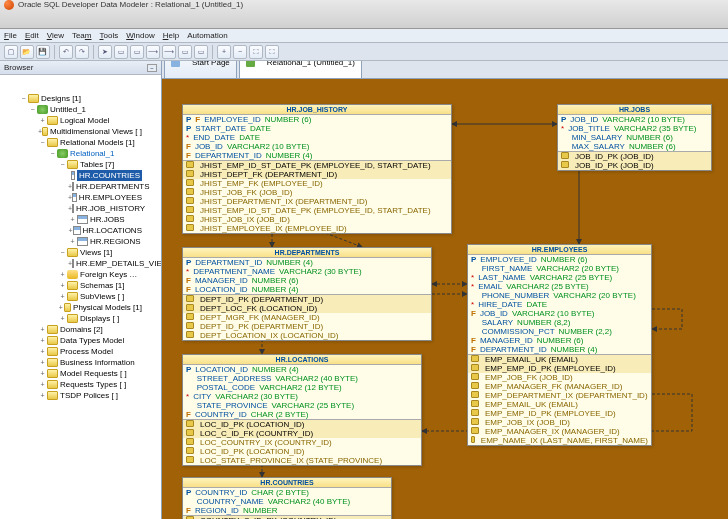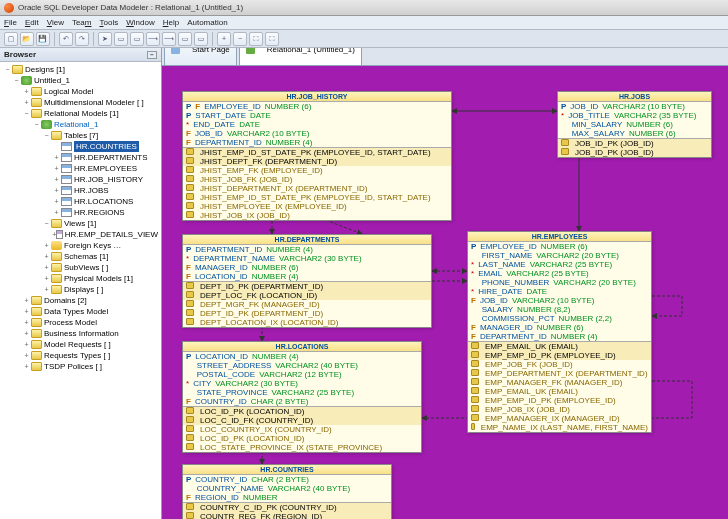--- a/index.html
+++ b/index.html
@@ -1,46 +1,46 @@
 <!DOCTYPE html>
 <html><head>
 <meta charset="utf-8">
 <style>
 *{box-sizing:border-box;margin:0;padding:0;font-family:Tahoma,Arial,sans-serif;font-size:8px}
 body{background:#dde4ed;width:728px;height:519px;overflow:hidden;display:flex;flex-direction:column}
-.titlebar{background:linear-gradient(#e8e8e8,#d0d0d0);height:16px;display:flex;align-items:center;padding:0 4px;border-bottom:1px solid #999;font-size:8px;color:#333}
+.titlebar{background:linear-gradient(#e8e8e8,#d0d0d0);height:29px;display:flex;padding:0 4px;border-bottom:1px solid #999;font-size:8px;color:#333}
 .orb{width:10px;height:10px;border-radius:50%;background:radial-gradient(circle at 30% 30%,#ff8844,#cc4400);margin-right:4px}
 .menubar{background:#e8eef6;height:14px;display:flex;align-items:center;padding:4px 4px;border-bottom:1px solid #b0b8c4;gap:8px}
 .menubar span{color:#222;font-size:8px;cursor:default}
 .menubar span u{text-decoration:underline}
 .toolbar{background:#dde4ed;height:18px;display:flex;align-items:center;padding:0 4px;border-bottom:1px solid #b0b8c4;gap:2px}
 .tbtn{width:14px;height:14px;background:linear-gradient(#fafcff,#e4ecf6);border:1px solid #b0b8c4;border-radius:2px;display:inline-flex;align-items:center;justify-content:center;font-size:7px;color:#557}
 .tsep{width:1px;height:14px;background:#b0b8c4;margin:0 2px}
 .main{flex:1;display:flex;overflow:hidden}
 .sidebar{width:162px;background:#fff;border-right:1px solid #8fa2bc;display:flex;flex-direction:column}
-.side-header{background:linear-gradient(#e8eef6,#d5deec);border-bottom:1px solid #b0b8c4;padding:2px 4px;font-size:8px;font-weight:bold;color:#222;display:flex;justify-content:space-between;align-items:center}
+.side-header{background:linear-gradient(#e8eef6,#d5deec);border-bottom:1px solid #b0b8c4;padding:2px 4px;font-size:8px;font-weight:normal;color:#222;display:flex;justify-content:space-between;align-items:center}
 .squash{display:inline-block;width:10px;height:8px;background:#e4ecf6;border:1px solid #999;font-size:6px;line-height:6px;text-align:center}
-.tree{flex:1;overflow:auto;padding:2px}
+.tree{flex:1;overflow:auto;padding:18px}
 .tnode{white-space:nowrap;padding:0 1px;line-height:11px;font-size:8px;color:#000;display:flex;align-items:center}
 .tnode .twist{width:9px;text-align:center;color:#666;font-size:7px}
 .tnode .ticon{width:11px;height:9px;display:inline-block;margin-right:2px}
 .tnode .ticon.folder{background:linear-gradient(#fff2a8,#e8c848);border:1px solid #c8a020;border-radius:1px}
 .tnode .ticon.db{background:radial-gradient(circle,#88cc66,#449922);border-radius:2px}
 .tnode .ticon.tbl{background:#fff;border:1px solid #888;box-shadow:inset 0 3px 0 #88b3e0}
 .tnode .ticon.view{background:#fff;border:1px solid #888;box-shadow:inset 0 3px 0 #c6a8e0}
 .tnode .ticon.key{background:linear-gradient(#ffe088,#e8b820);border-radius:2px}
 .tnode.sel .lbl{background:#1e5ba8;color:#fff;padding:0 2px}
 .tnode.hot .lbl{color:#0060c0}
 .ind1{padding-left:10px}.ind2{padding-left:20px}.ind3{padding-left:30px}.ind4{padding-left:40px}.ind5{padding-left:50px}
 .content{flex:1;display:flex;flex-direction:column;background:#fff}
 .tabs{background:#dde4ed;height:18px;display:flex;align-items:end;padding:0 2px;border-bottom:1px solid #8fa2bc;gap:2px}
 .tab{background:linear-gradient(#fafcff,#e4ecf6);border:1px solid #8fa2bc;border-bottom:none;border-radius:3px 3px 0 0;padding:11px 6px;font-size:8px;display:flex;align-items:center;gap:12px}
 .tab.active{background:#fff}
 .tab .ico{width:9px;height:9px;background:#88b3e0;border-radius:1px}
-.canvas{flex:1;background:#a21caf;overflow:auto;position:relative}
+.canvas{flex:1;background:#a16207;overflow:auto;position:relative}
 .entity{position:absolute;background:#fffde8;border:1px solid #888;box-shadow:1px 1px 3px rgba(0,0,0,.2);font-size:7px}
 .ehead{background:linear-gradient(#fff4bc,#f8e088);border-bottom:1px solid #aaa;padding:1px 4px;text-align:center;font-weight:bold;color:#0050a0;font-size:7px}
 .erow{padding:0 3px;line-height:9px;display:flex;gap:4px;color:#000;white-space:nowrap}
 .erow .col{color:#0050a0}
 .erow .typ{color:#009020}
 .erow .pk::before{content:"P ";color:#0050a0;font-weight:bold}
 .erow .fk::before{content:"F ";color:#c07000;font-weight:bold}
 .erow .nn::before{content:"* ";color:#c00}
 .esect{border-top:1px solid #aaa}
 .erow.idx{color:#886600}
@@ -107,21 +107,21 @@
           <span class="lbl">Untitled_1</span>
         </div>
         <div class="tnode ind2">
           <span class="twist">+</span>
           <span class="ticon folder"></span>
           <span class="lbl">Logical Model</span>
         </div>
         <div class="tnode ind2">
           <span class="twist">+</span>
           <span class="ticon folder"></span>
-          <span class="lbl">Multidimensional Modeler [ ]</span>
+          <span class="lbl">Multidimensional Views [ ]</span>
         </div>
         <div class="tnode ind2">
           <span class="twist">−</span>
           <span class="ticon folder"></span>
           <span class="lbl">Relational Models [1]</span>
         </div>
         <div class="tnode ind3 hot">
           <span class="twist">−</span>
           <span class="ticon db"></span>
           <span class="lbl">Relational_1</span>
@@ -302,22 +302,22 @@
             <span class="col">DEPARTMENT_ID</span>
             <span class="typ">NUMBER (4)</span>
           </div>
           <div class="esect"></div>
           <div class="erow fk2"><span class="ic"></span>JHIST_EMP_ID_ST_DATE_PK (EMPLOYEE_ID, START_DATE)</div>
           <div class="erow fk2"><span class="ic"></span>JHIST_DEPT_FK (DEPARTMENT_ID)</div>
           <div class="erow idx"><span class="ic"></span>JHIST_EMP_FK (EMPLOYEE_ID)</div>
           <div class="erow idx"><span class="ic"></span>JHIST_JOB_FK (JOB_ID)</div>
           <div class="erow idx"><span class="ic"></span>JHIST_DEPARTMENT_IX (DEPARTMENT_ID)</div>
           <div class="erow idx"><span class="ic"></span>JHIST_EMP_ID_ST_DATE_PK (EMPLOYEE_ID, START_DATE)</div>
+          <div class="erow idx"><span class="ic"></span>JHIST_JOB_IX (JOB_ID)</div>
           <div class="erow idx"><span class="ic"></span>JHIST_EMPLOYEE_IX (EMPLOYEE_ID)</div>
-          <div class="erow idx"><span class="ic"></span>JHIST_JOB_IX (JOB_ID)</div>
         </div>
         <div class="entity" style="left: 395px; top: 25px; width: 155px;">
           <div class="ehead">HR.JOBS</div>
           <div class="erow">
             <span class="pk"></span>
             <span class="col">JOB_ID</span>
             <span class="typ">VARCHAR2 (10 BYTE)</span>
           </div>
           <div class="erow">
             <span class="nn"></span>
@@ -397,22 +397,22 @@
           </div>
           <div class="erow">
             <span class="fk"></span>
             <span class="col">DEPARTMENT_ID</span>
             <span class="typ">NUMBER (4)</span>
           </div>
           <div class="esect"></div>
           <div class="erow fk2"><span class="ic"></span>EMP_EMAIL_UK (EMAIL)</div>
           <div class="erow fk2"><span class="ic"></span>EMP_EMP_ID_PK (EMPLOYEE_ID)</div>
           <div class="erow idx"><span class="ic"></span>EMP_JOB_FK (JOB_ID)</div>
+          <div class="erow idx"><span class="ic"></span>EMP_MANAGER_FK (MANAGER_ID)</div>
           <div class="erow idx"><span class="ic"></span>EMP_DEPARTMENT_IX (DEPARTMENT_ID)</div>
-          <div class="erow idx"><span class="ic"></span>EMP_MANAGER_FK (MANAGER_ID)</div>
           <div class="erow idx"><span class="ic"></span>EMP_EMAIL_UK (EMAIL)</div>
           <div class="erow idx"><span class="ic"></span>EMP_EMP_ID_PK (EMPLOYEE_ID)</div>
           <div class="erow idx"><span class="ic"></span>EMP_JOB_IX (JOB_ID)</div>
           <div class="erow idx"><span class="ic"></span>EMP_MANAGER_IX (MANAGER_ID)</div>
           <div class="erow idx"><span class="ic"></span>EMP_NAME_IX (LAST_NAME, FIRST_NAME)</div>
         </div>
         <div class="entity" style="left: 20px; top: 275px; width: 240px;">
           <div class="ehead">HR.LOCATIONS</div>
           <div class="erow">
             <span class="pk"></span>

